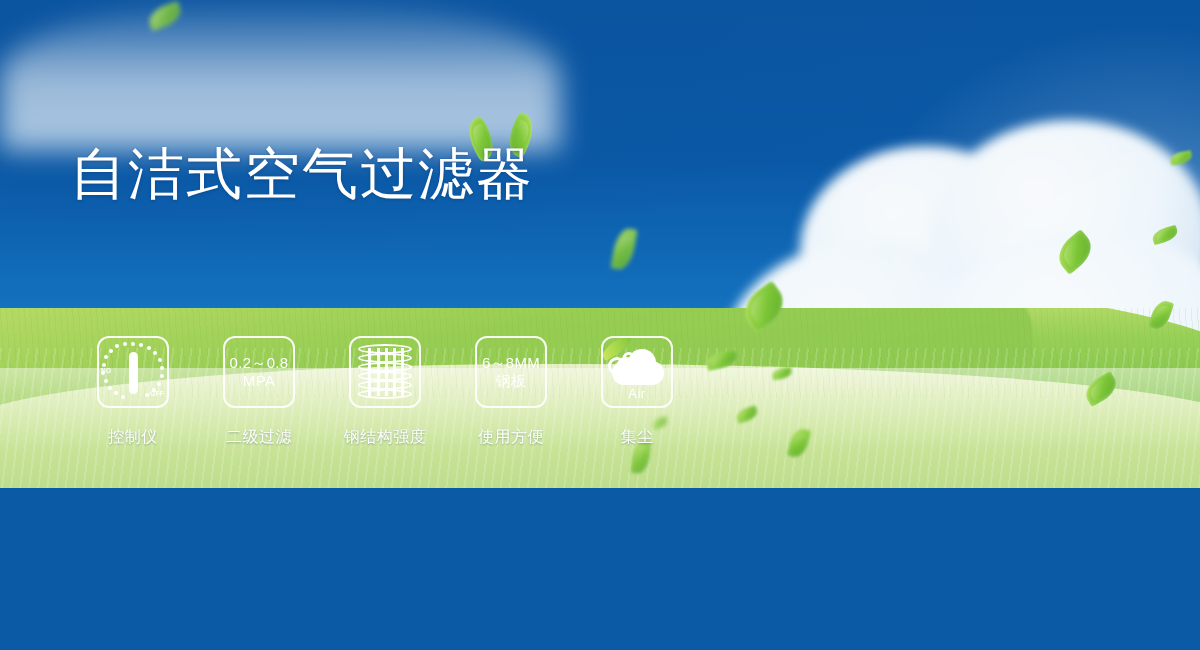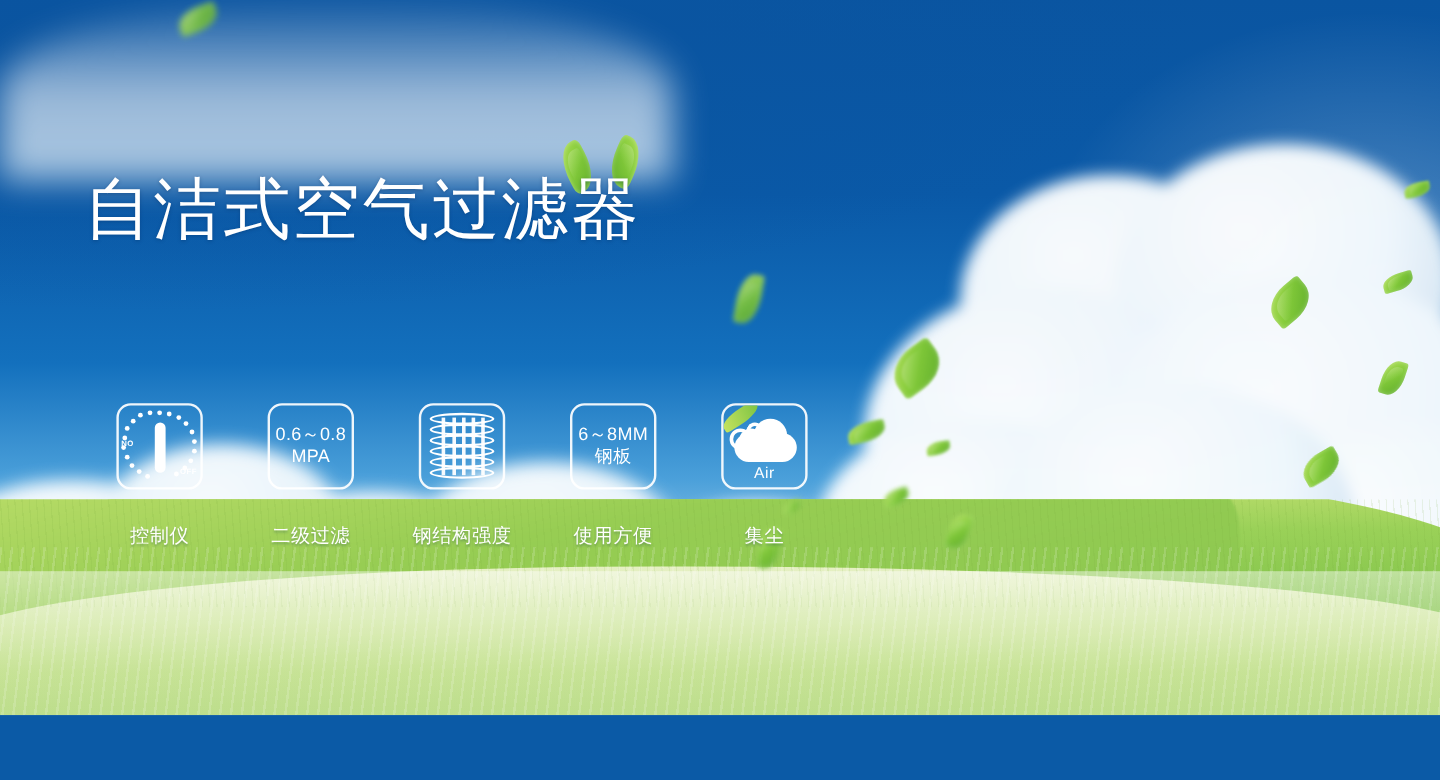--- a/index.html
+++ b/index.html
@@ -1,18 +1,18 @@
 <!DOCTYPE html>
 <html><head>
 <meta charset="utf-8">
 <style>
   html,body{margin:0;padding:0;background:#0b5aa6;}
   *{box-sizing:border-box;}
   .banner{
-    position:relative;width:1200px;height:596px;overflow:hidden;
+    position:relative;width:1200px;height:488px;overflow:hidden;
     font-family:"Liberation Sans","DejaVu Sans",sans-serif;
     background:linear-gradient(178deg,#0a55a2 0%,#0a59a8 22%,#0f6bba 46%,#2a8ad2 62%,#69b2e2 74%,#b7d9ee 84%,#dfeef7 92%,#eaf4fa 100%);
   }
 
   
   .sky{position:absolute;left:0;top:0;width:100%;height:540px;
     background:
       radial-gradient(120% 80% at 12% 0%, #0a54a0 0%, rgba(10,84,160,0) 60%),
       linear-gradient(180deg,#0a55a1 0%,#0a59a7 30%,#1370bd 56%,#4ba0da 74%,#9ecbe9 88%,#d6e9f5 100%);
   }
@@ -104,21 +104,21 @@
     background:#0d47a3;transform:skewX(-20deg);}
   .sub-right{position:relative;background:#ffffff;display:flex;align-items:center;
     padding:0 20px 0 36px;clip-path:polygon(18px 0,100% 0,100% 100%,0 100%);}
   .sub-right span{font-size:22px;color:#1262b5;font-weight:700;letter-spacing:1px;white-space:nowrap;}
 
   
   .features{position:absolute;left:70px;top:336px;display:flex;gap:0;}
   .feat{width:126px;display:flex;flex-direction:column;align-items:center;}
   .feat-box{width:72px;height:72px;border:2px solid rgba(255,255,255,.92);border-radius:12px;
     display:flex;align-items:center;justify-content:center;position:relative;overflow:hidden;}
-  .feat-cap{margin-top:29px;font-size:16px;color:#ffffff;letter-spacing:.5px;white-space:nowrap;
+  .feat-cap{margin-top:19px;font-size:16px;color:#ffffff;letter-spacing:.5px;white-space:nowrap;
     text-shadow:0 1px 2px rgba(0,40,90,.3);}
   .feat-txt{color:#fff;text-align:center;line-height:1.18;font-size:15px;letter-spacing:.3px;}
 
   
   .dial{position:relative;width:64px;height:64px;}
   .dial .dot{position:absolute;width:4px;height:4px;border-radius:50%;background:#fff;}
   .dial .needle{position:absolute;left:50%;top:12px;width:9px;height:42px;margin-left:-4.5px;
     background:#fff;border-radius:5px;}
   .dial .lbl{position:absolute;font-size:6.5px;color:#fff;font-weight:700;letter-spacing:.3px;}
   .dial .lbl-no{left:0px;top:27px;}
@@ -239,21 +239,21 @@
           <div class="lbl lbl-no">NO</div>
           <div class="lbl lbl-off">OFF</div>
         </div>
       </div>
       <div class="feat-cap">控制仪</div>
     </div>
 
     <div class="feat">
       <div class="feat-box">
         <div class="feat-txt">
-          <div>0.6～0.8</div>
+          <div>0.2～0.8</div>
           <div>MPA</div>
         </div>
       </div>
       <div class="feat-cap">二级过滤</div>
     </div>
 
     <div class="feat">
       <div class="feat-box">
         <div class="coil">
           <div class="rib" style="left:10px;"></div>

